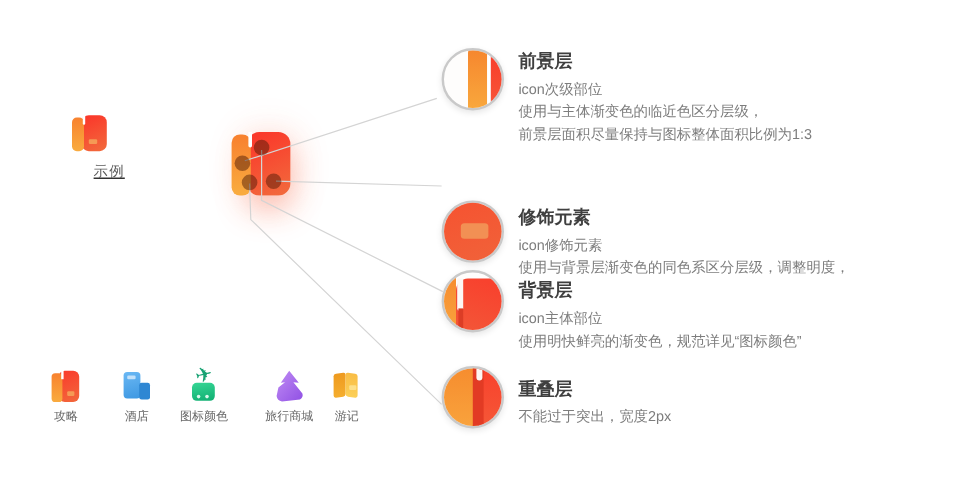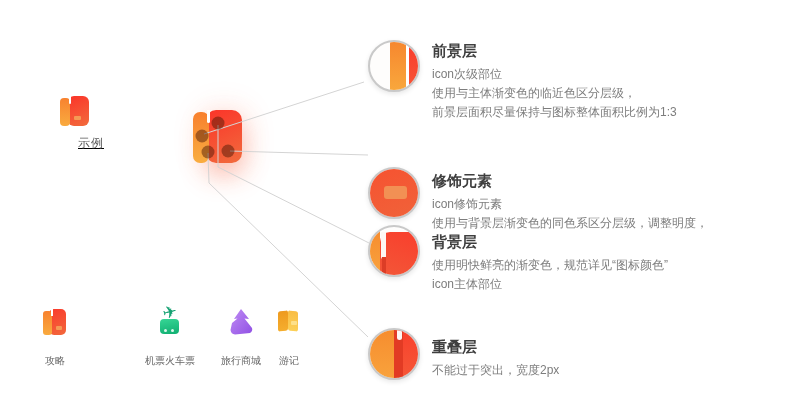--- a/index.html
+++ b/index.html
@@ -76,21 +76,21 @@
 
   .detail-text { position:absolute; left:64px; width:330px; white-space:nowrap; }
   .detail-text h3 { font-size:15px; font-weight:700; color:#3f3f3f; margin-bottom:4px; }
   .detail-text p { font-size:12px; line-height:19px; color:#7d7d7d; }
   .t0 .detail-text { top:2px; } .t1 .detail-text { top:5px; }
   .t2 .detail-text { top:8px; } .t3 .detail-text { top:10px; }
 
   
   .app-item { position:absolute; top:308px; width:64px; text-align:center; }
   .app-item .glyph { position:relative; width:28px; height:28px; margin:0 auto; }
-  .app-item .lbl { margin-top:18px; font-size:10px; color:#666; }
+  .app-item .lbl { margin-top:4px; font-size:10px; color:#666; }
   .glyph > * { position:absolute; }
 
   
   .g1-bg { left:8px; top:1px; width:17px; height:26px; border-radius:5px;
     background:linear-gradient(155deg,#fa392b,#f2693c); }
   .g1-fg { left:2px; top:3px; width:9px; height:24px; border-radius:3px;
     background:linear-gradient(180deg,#f8822f,#f9ab3f); z-index:2; }
   .g1-notch { left:10px; top:1px; width:2px; height:7px; background:#fff; z-index:3; }
   .g1-decor { left:15px; top:18px; width:6px; height:4px; border-radius:1px;
     background:#f59a55; z-index:3; }
@@ -177,26 +177,26 @@
 
   <div class="detail-row t2" style="top:225px;">
     <div class="lens">
       <div class="l3-fg"></div>
       <div class="l3-bg"></div>
       <div class="l3-slot"></div>
       <div class="l3-stripe"></div>
     </div>
     <div class="detail-text">
       <h3>背景层</h3>
+      <p>icon主体部位</p>
       <p>使用明快鲜亮的渐变色，规范详见“图标颜色”</p>
-      <p>icon主体部位</p>
-    </div>
-  </div>
-
-  <div class="detail-row t3" style="top:328px;">
+    </div>
+  </div>
+
+  <div class="detail-row t3" style="top:305px;">
     <div class="lens">
       <div class="l4-fg"></div>
       <div class="l4-bg"></div>
       <div class="l4-stripe"></div>
       <div class="l4-notch"></div>
     </div>
     <div class="detail-text">
       <h3>重叠层</h3>
       <p>不能过于突出，宽度2px</p>
     </div>
@@ -205,29 +205,37 @@
   <div class="app-item" style="left:23px;">
     <div class="glyph">
       <div class="g1-bg"></div>
       <div class="g1-fg"></div>
       <div class="g1-notch"></div>
       <div class="g1-decor"></div>
     </div>
     <div class="lbl">攻略</div>
   </div>
 
+  <div class="app-item" style="left:82px;">
+    <div class="glyph">
+      <div class="g2-main"></div>
+      <div class="g2-win"></div>
+      <div class="g2-side"></div>
+    </div>
+    <div class="lbl">酒店</div>
+  </div>
 
   <div class="app-item" style="left:138px;">
     <div class="glyph">
       <div class="g3-train"></div>
       <div class="g3-dot1"></div>
       <div class="g3-dot2"></div>
       <div class="g3-plane">✈</div>
     </div>
-    <div class="lbl">机票火车票</div>
+    <div class="lbl">图标颜色</div>
   </div>
 
   <div class="app-item" style="left:209px;">
     <div class="glyph">
       <svg class="g4-svg" width="26" height="28" viewBox="0 0 26 28">
         <defs>
           <linearGradient id="gp" x1="0" y1="0" x2="1" y2="1">
             <stop offset="0" stop-color="#c08cf4"></stop>
             <stop offset="1" stop-color="#9050e4"></stop>
           </linearGradient>

